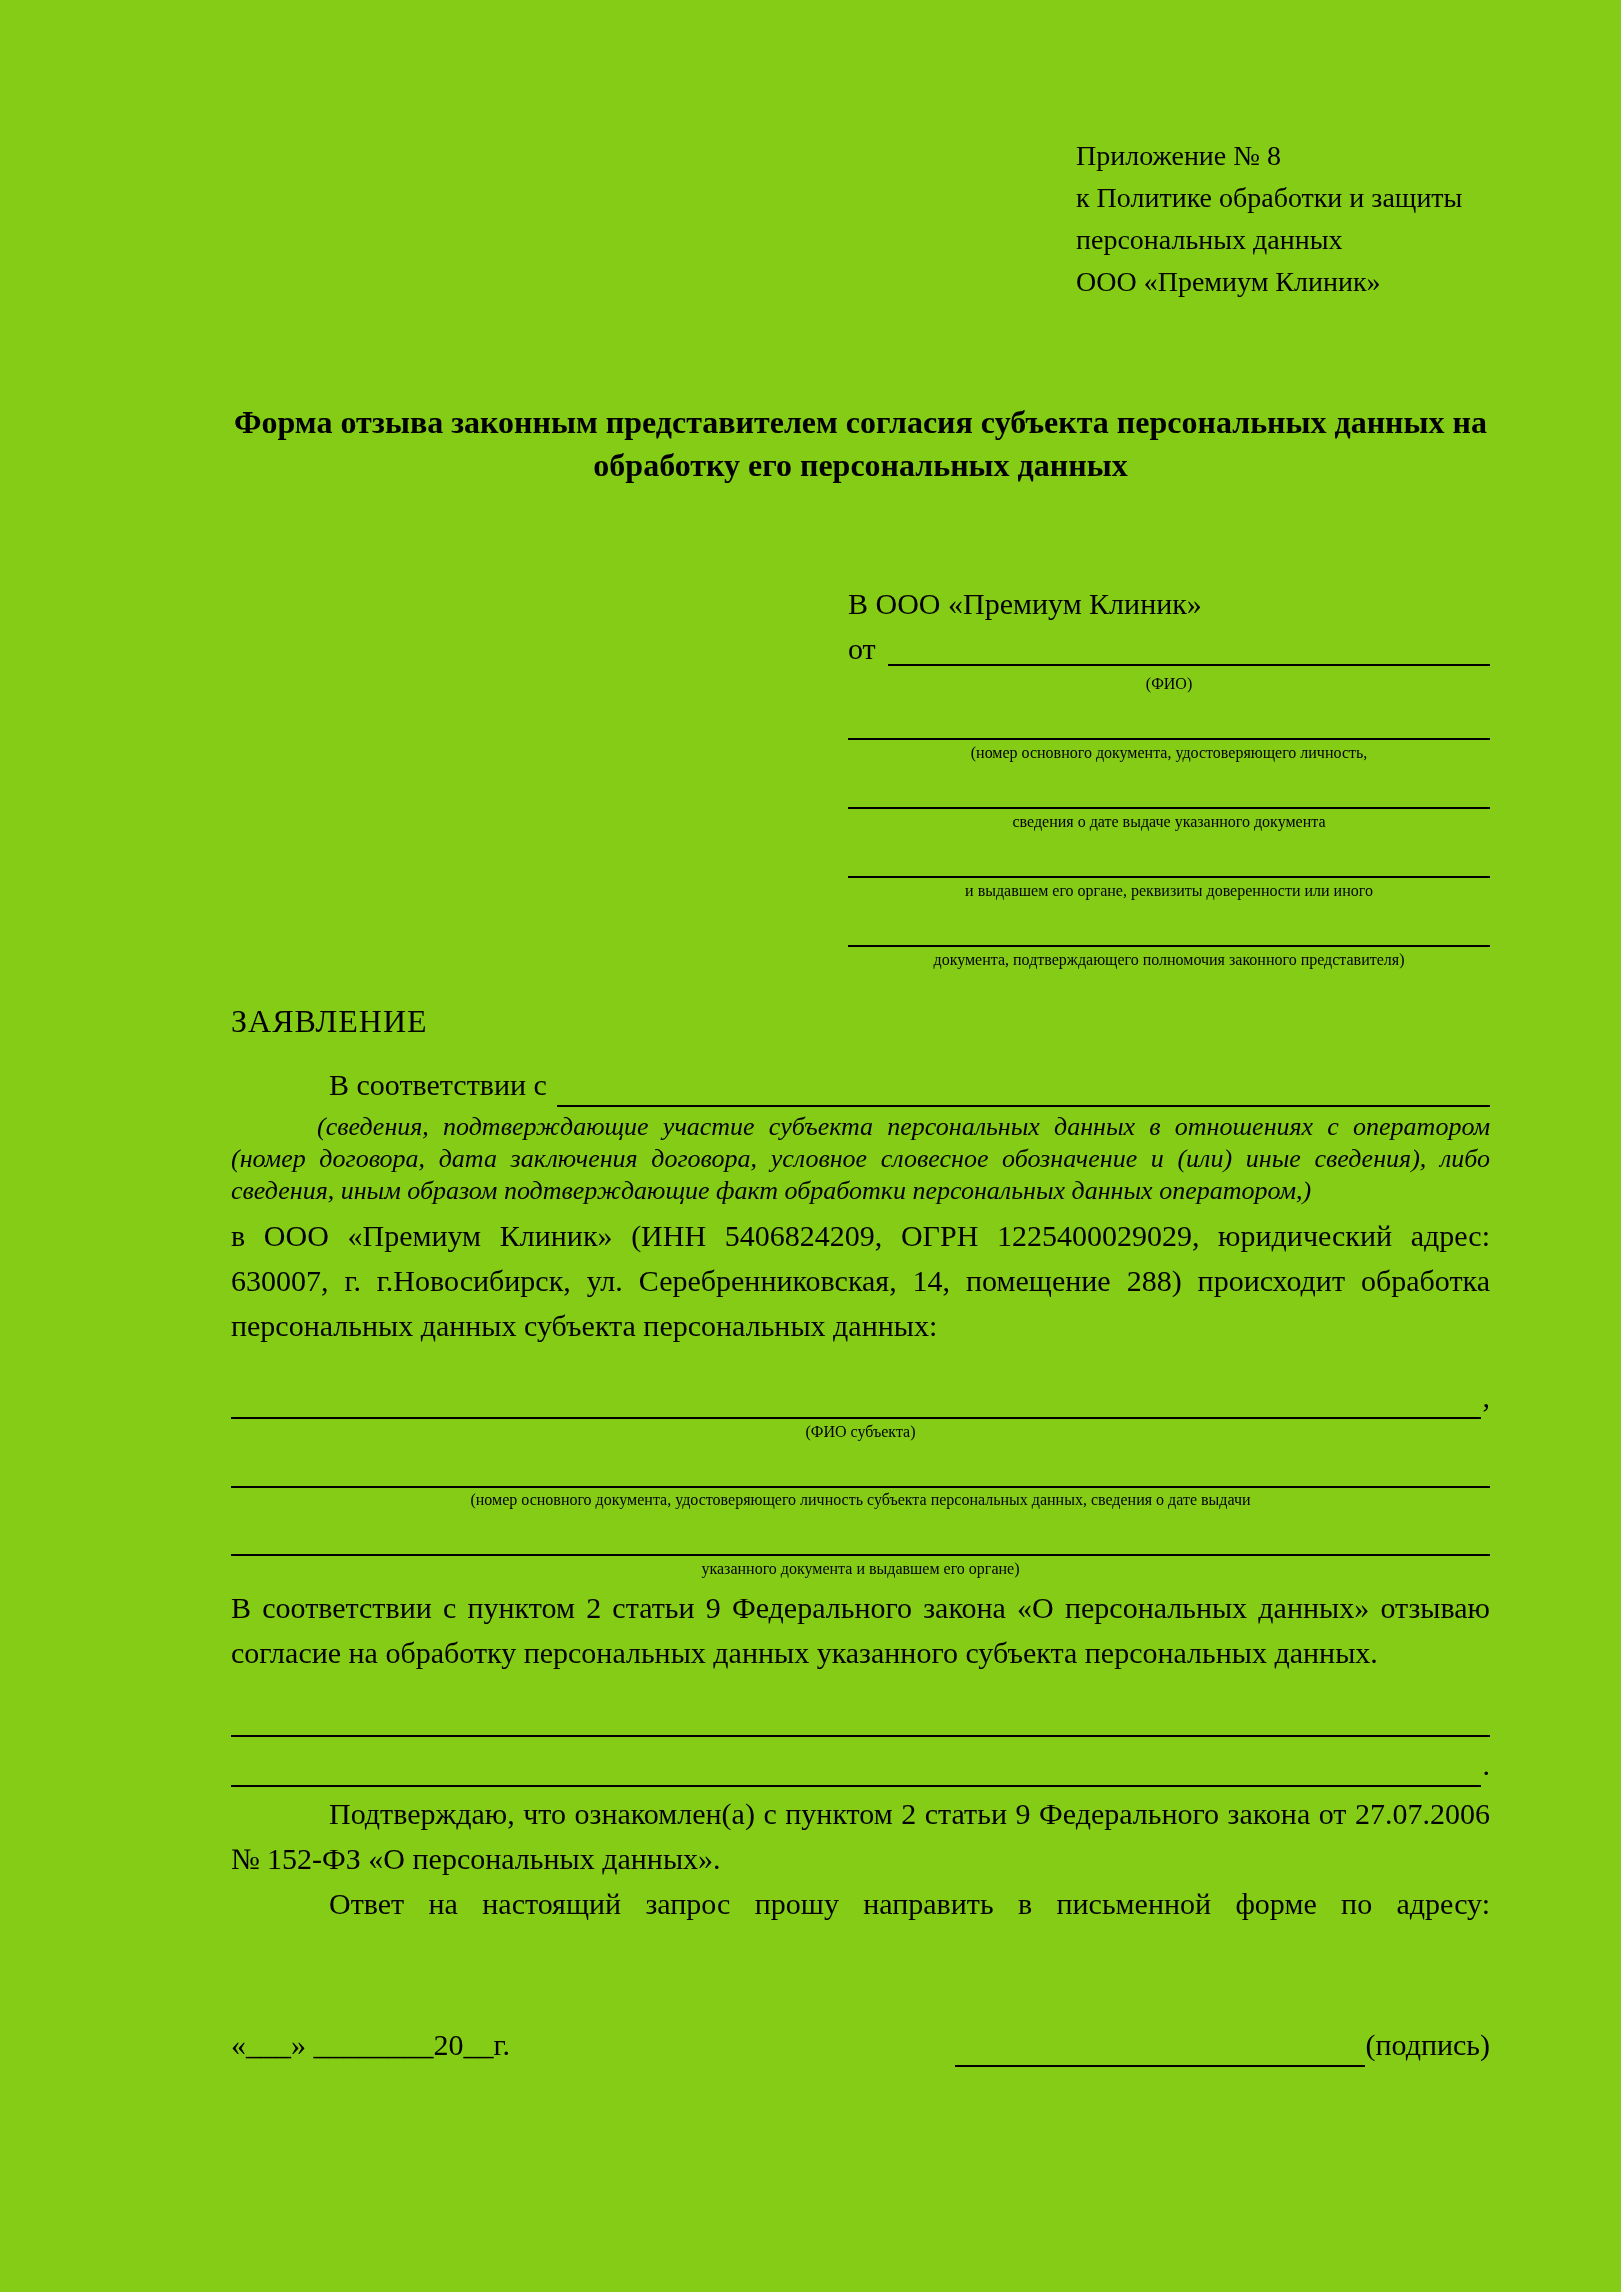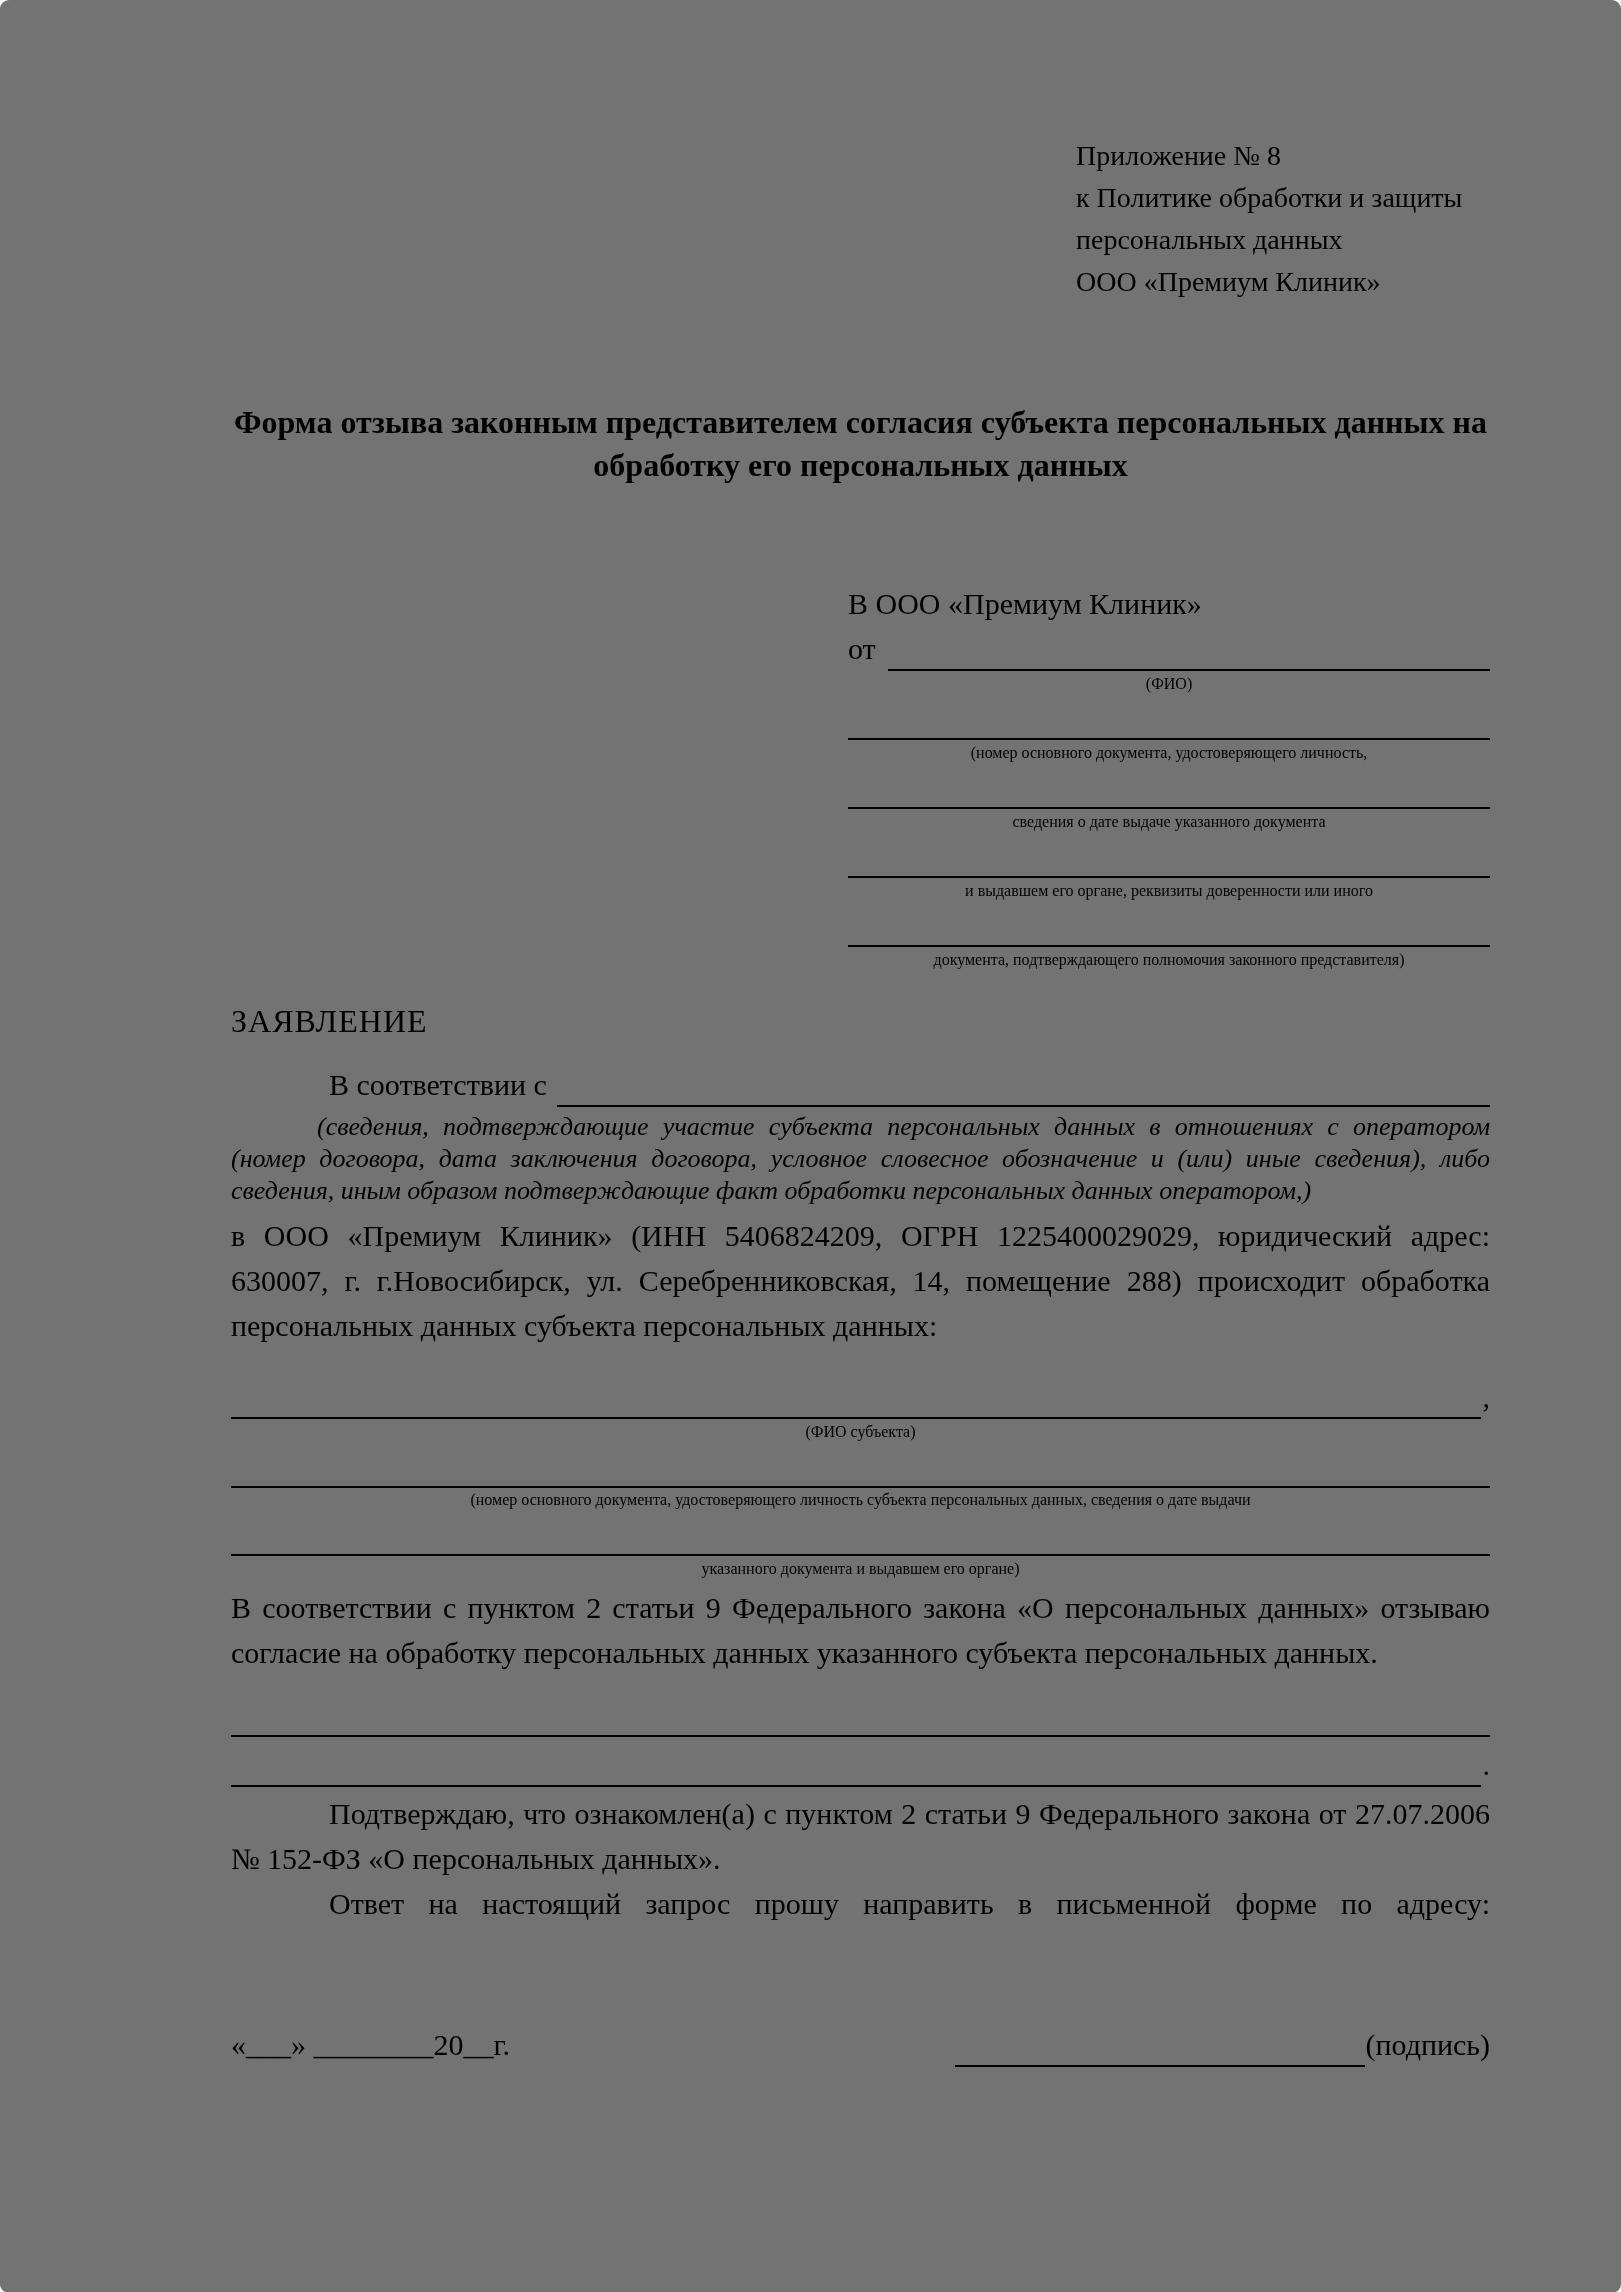--- a/index.html
+++ b/index.html
@@ -2,28 +2,27 @@
 <html lang="ru"><head>
 <meta charset="utf-8">
 <style>
   html, body { margin: 0; padding: 0; background: #ffffff; }
   .page {
     position: relative;
     width: 1621px;
     height: 2293px;
     box-sizing: border-box;
     margin: 0 auto;
-    background: #737373;
+    background: #84cc16;
     color: #000000;
     font-family: "Liberation Serif", "DejaVu Serif", serif;
     font-size: 30px;
     line-height: 1.5;
     padding: 135px 131px 0 231px;
     overflow: hidden;
-    border-radius: 9px;
   }
 
   
   .header-block {
     width: 414px;
     margin-left: auto;
     font-size: 28px;
     line-height: 1.5;
   }
 
@@ -31,21 +30,21 @@
   .doc-title {
     margin-top: 98px;
     text-align: center;
     font-weight: bold;
     font-size: 32px;
     line-height: 1.35;
   }
 
   
   .addressee { width: 642px; margin-left: auto; margin-top: 94px; }
-  .from-row { display: flex; align-items: flex-end; }
+  .from-row { display: flex; align-items: center; }
   .from-label { padding-right: 11.8px; }
 
   .fill { border-bottom: 2.9px solid #000; }
   .from-row .fill, .intro-row .fill, .line-row .fill { flex: 1; height: 33px; }
 
   .caption {
     font-size: 16px;
     line-height: 1.24;
     text-align: center;
     margin-top: 2.9px;

